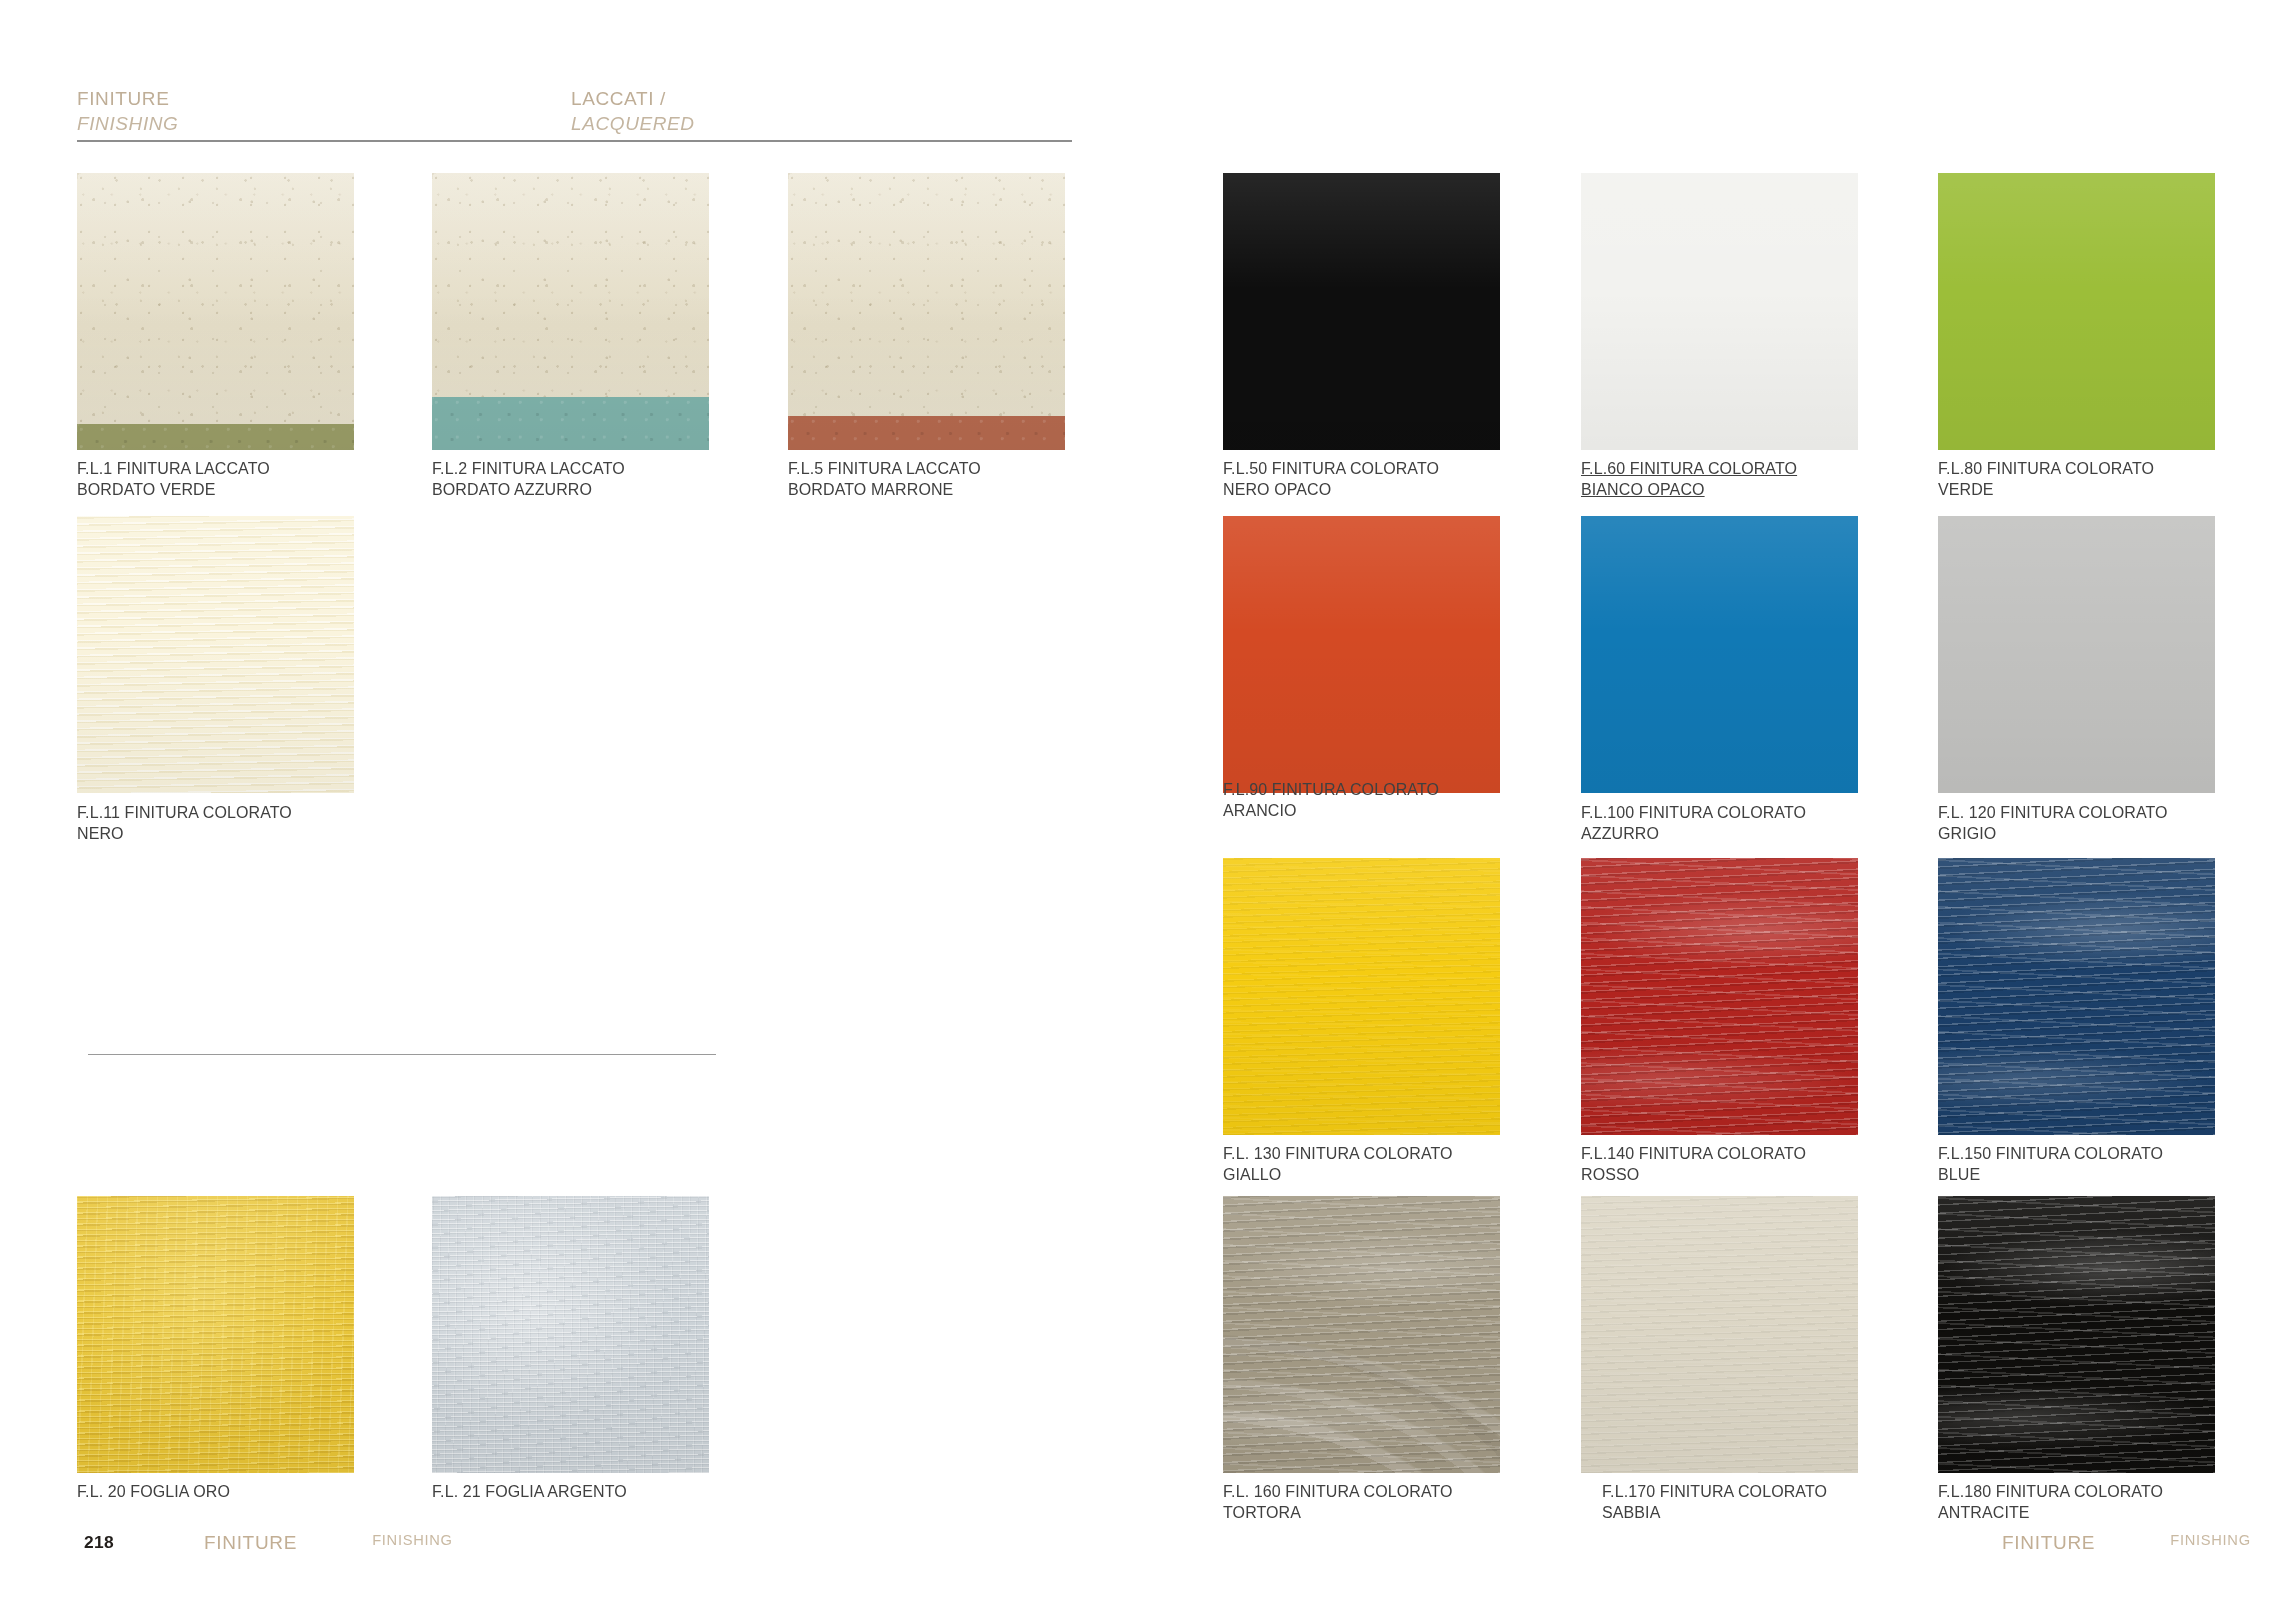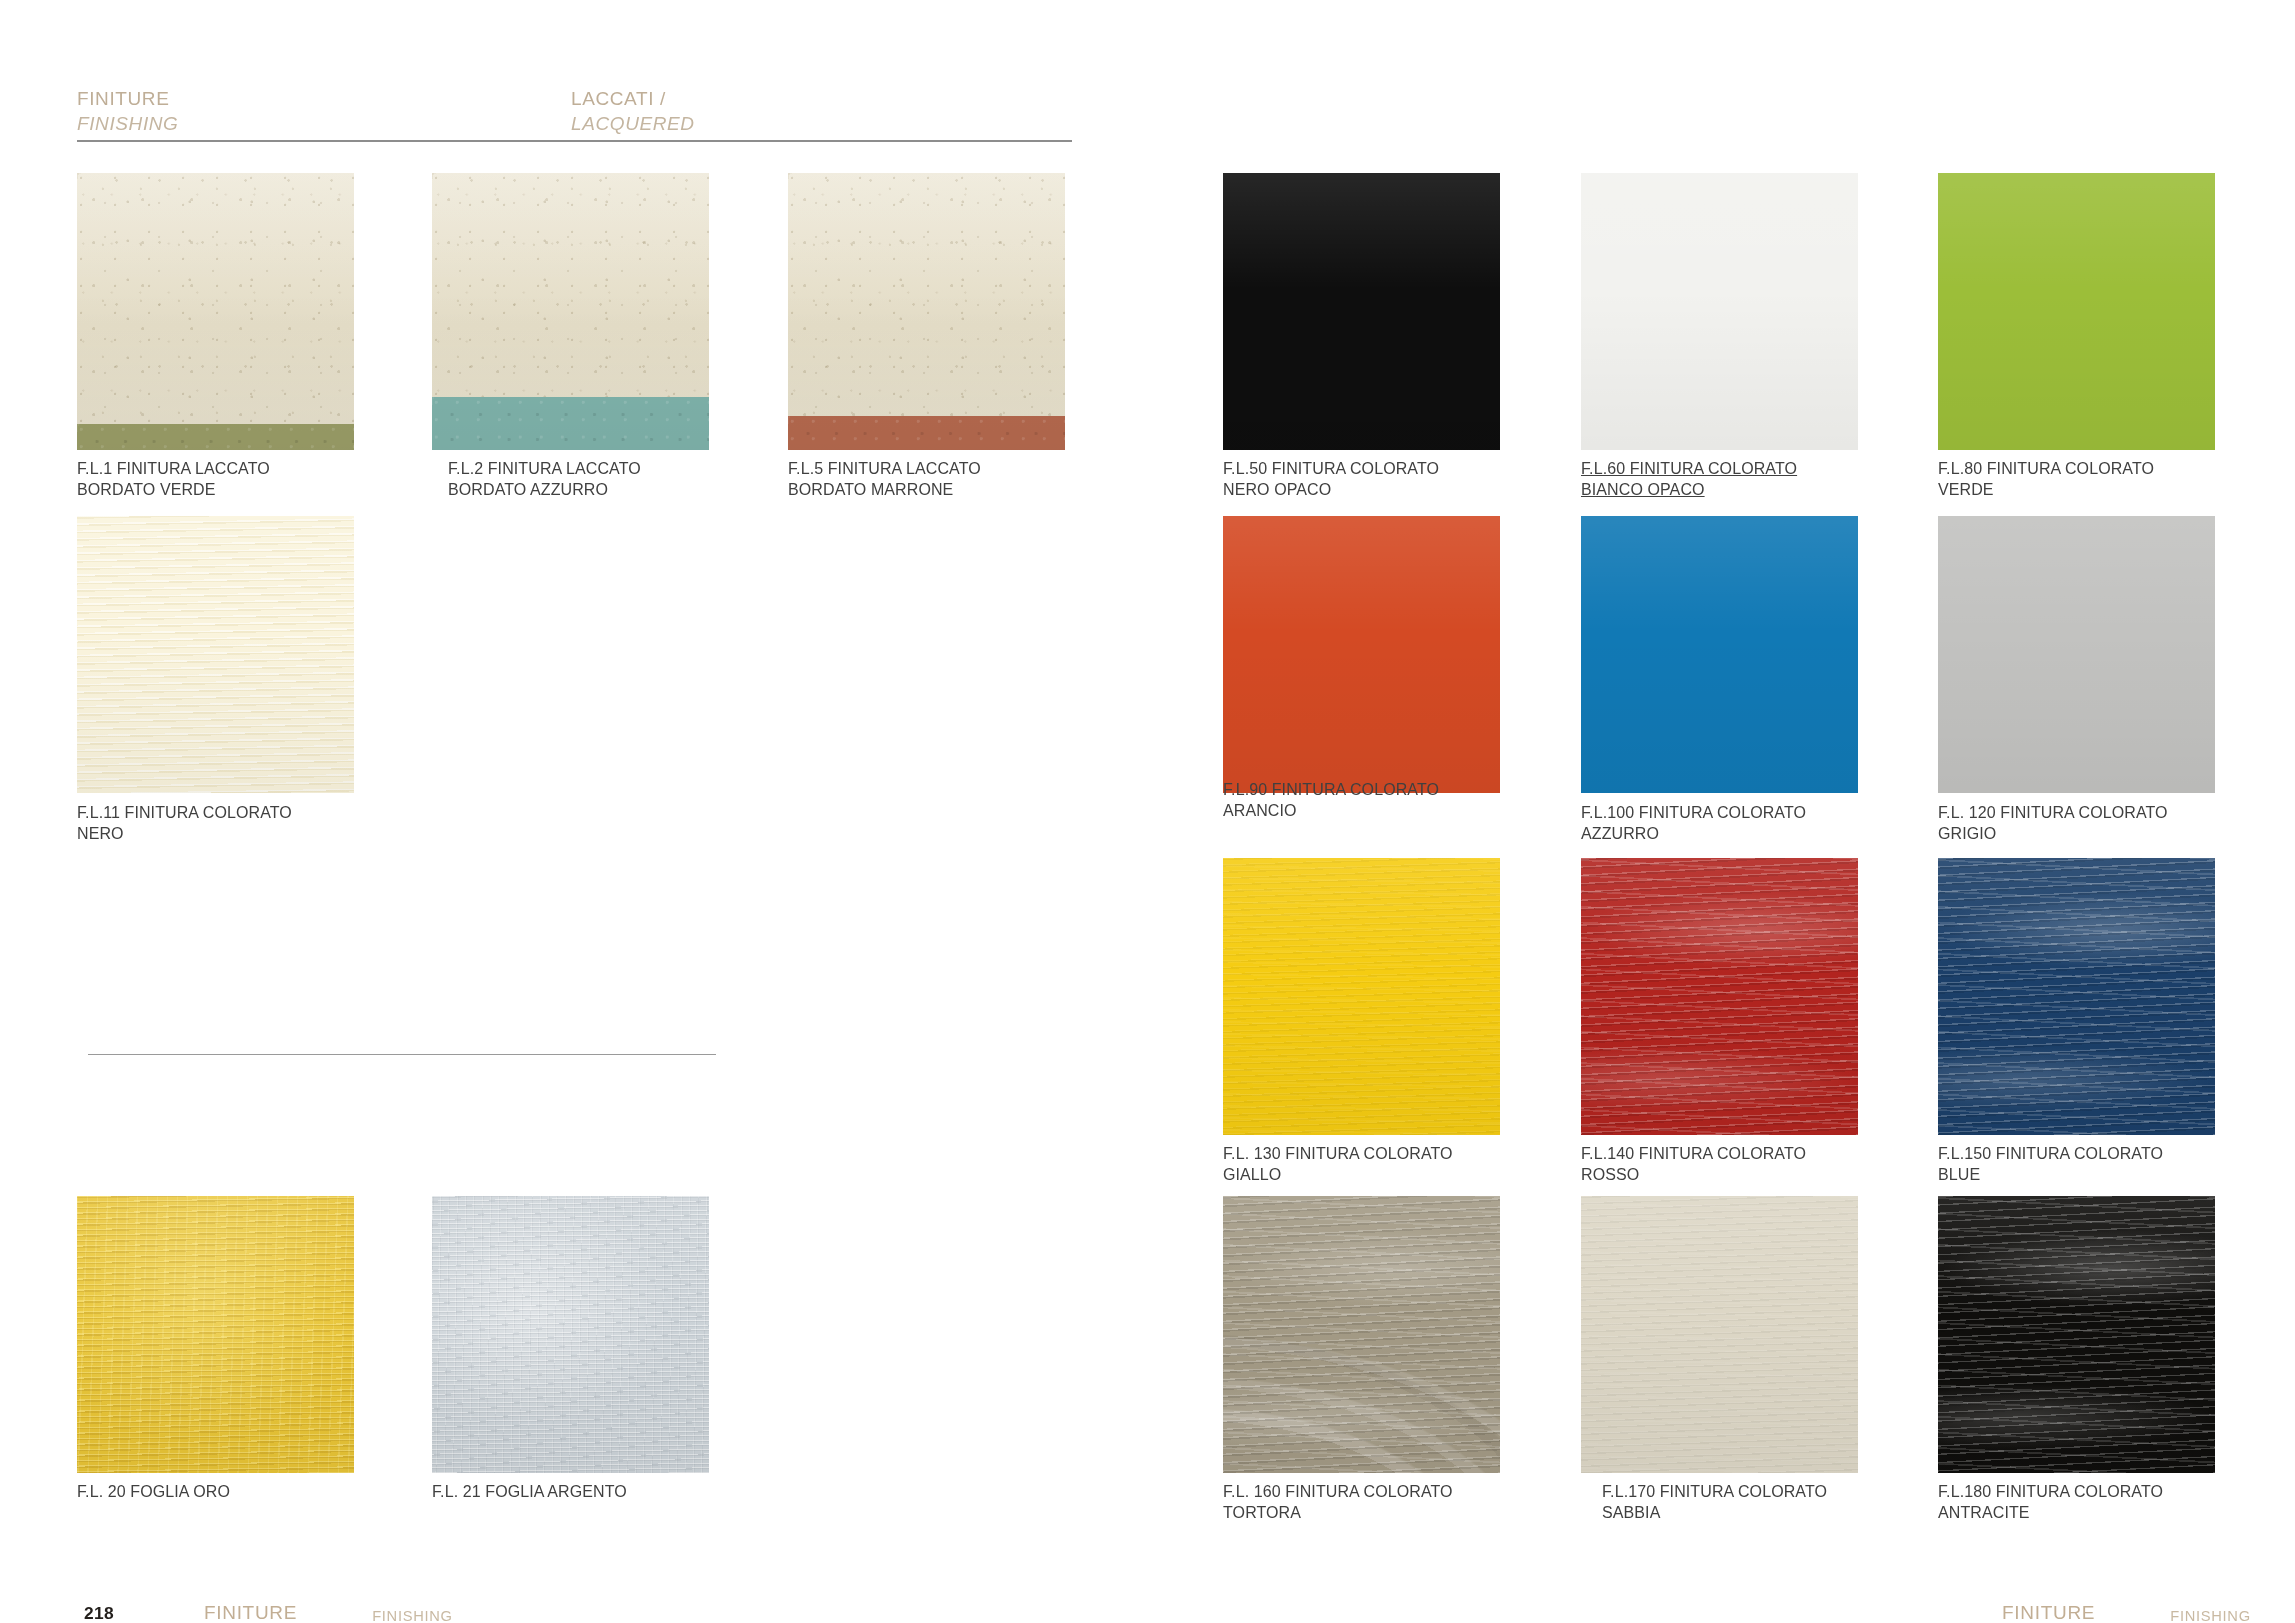--- a/index.html
+++ b/index.html
@@ -146,21 +146,21 @@
     background: linear-gradient(to bottom, rgba(255,255,255,.10), rgba(255,255,255,0) 42%, rgba(0,0,0,.045));
   }
 
   
   .mid-rule {
     position: absolute; left: 88px; top: 1054px;
     width: 628px; height: 0.9px; background: #9a9a9a;
   }
 
   
-  .footer { position: absolute; bottom: 0; display: flex; align-items: flex-end; gap: 32px; }
+  .footer { position: absolute; bottom: 0; display: flex; align-items: flex-start; gap: 32px; }
   .footer-left { left: 84px; top: 1532px; }
   .footer-right { left: 2002px; top: 1532px; }
   .pg-num { font-size: 17.4px; color: #231f1c; font-weight: 700; letter-spacing: 0.3px; }
   .ft-big { font-size: 19px; color: #c2ae94; letter-spacing: 0.7px; }
   .ft-small { font-size: 14.7px; color: #c9b9a2; letter-spacing: 0.7px; }
   .gap-lg { width: 26px; display: inline-block; }
   .gap-sm { width: 11px; display: inline-block; }
 </style>
 </head>
 <body>
@@ -182,21 +182,21 @@
         <div class="fill tex-paper"></div>
         <div class="band" style="height: 26px; background: rgb(154, 157, 103);"></div>
         <div class="sheen"></div>
       </div>
       <div class="caption" style="left: 77px; top: 459px;"><div>F.L.1 FINITURA LACCATO</div><div>BORDATO VERDE</div></div>
       <div class="swatch" style="left: 432px; top: 173px;">
         <div class="fill tex-paper"></div>
         <div class="band" style="height: 53px; background: rgb(127, 179, 171);"></div>
         <div class="sheen"></div>
       </div>
-      <div class="caption" style="left: 448px; top: 459px;"><div>F.L.2 FINITURA LACCATO</div><div>BORDATO AZZURRO</div></div>
+      <div class="caption" style="left: 432px; top: 459px;"><div>F.L.2 FINITURA LACCATO</div><div>BORDATO AZZURRO</div></div>
       <div class="swatch" style="left: 788px; top: 173px;">
         <div class="fill tex-paper"></div>
         <div class="band" style="height: 34px; background: rgb(181, 105, 78);"></div>
         <div class="sheen"></div>
       </div>
       <div class="caption" style="left: 788px; top: 459px;"><div>F.L.5 FINITURA LACCATO</div><div>BORDATO MARRONE</div></div>
       <div class="swatch" style="left: 77px; top: 516px;">
         <div class="fill tex-grain tex-beige" style="background: rgb(250, 244, 221);"></div>
         <div class="sheen"></div>
       </div>

